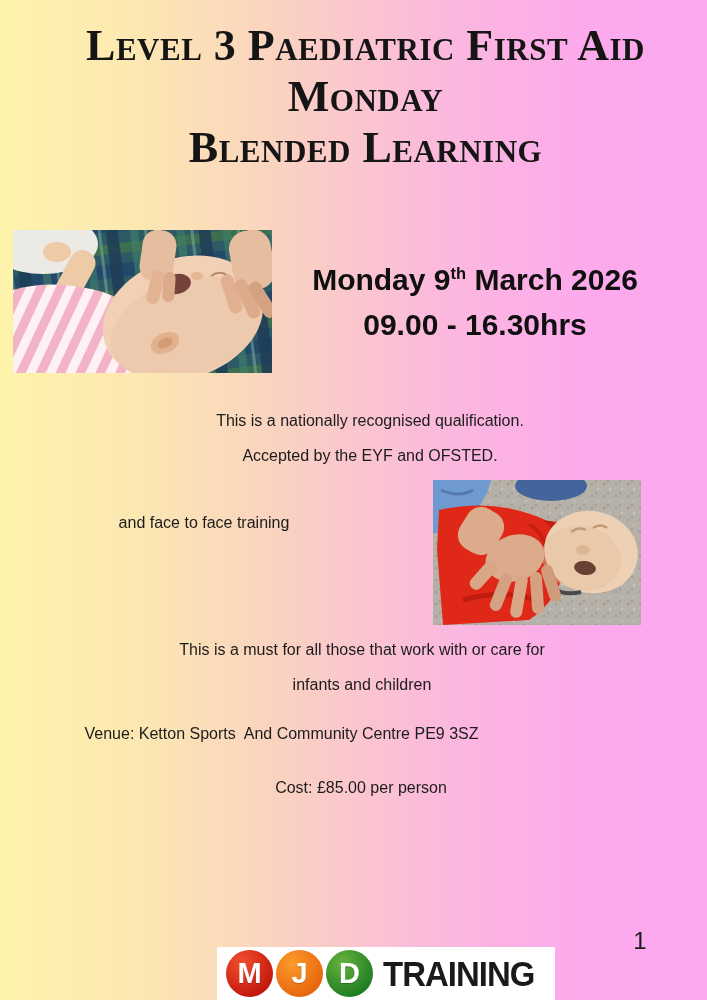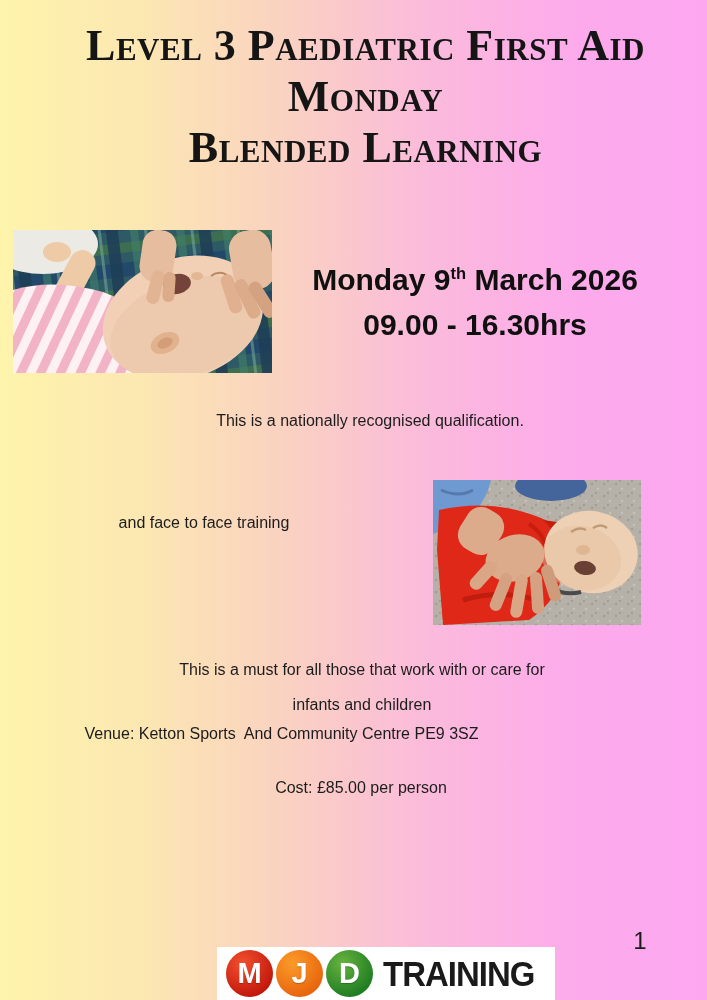--- a/index.html
+++ b/index.html
@@ -17,21 +17,21 @@
   #photo-infant { left:13px; top:230px; }
   #photo-child  { left:433px; top:480px; }
   .date-block {
     position:absolute; left:268px; top:251px; width:414px; text-align:center;
     font-size:30px; font-weight:700; line-height:45px; color:#101010;
   }
   .date-block sup { font-size:0.55em; vertical-align:super; }
   .para { position:absolute; font-size:16px; line-height:35px; text-align:center; color:#1c1c1c; }
   #qualification { left:33px;  top:403px; width:674px; }
   #mixture       { left:28px;  top:505px; width:352px; line-height:36px; }
-  #must          { left:18px;  top:652px; width:688px; }
+  #must          { left:18px;  top:632px; width:688px; }
   #venue         { left:0;     top:716px; width:563px; white-space:pre-wrap; }
   #cost          { left:0;     top:770px; width:722px; }
   #contact       { left:77px;  top:830px; width:630px; line-height:35px; }
   #page-number   { position:absolute; left:618px; top:927px; width:44px; text-align:center; font-size:24px; color:#1b1b1b; }
   .logo-bar {
     position:absolute; left:217px; top:947px; width:338px; height:53px; background:#ffffff;
     display:flex; align-items:center; padding-left:9px; box-sizing:border-box;
   }
   .logo-circle {
     width:47px; height:47px; border-radius:50%; flex:0 0 auto;
@@ -104,20 +104,21 @@
     </g>
   </svg>
 
   <div class="date-block">
     <div><span>Monday 9</span><sup>th</sup><span> March 2026</span></div>
     <div>09.00 - 16.30hrs</div>
   </div>
 
   <div id="qualification" class="para">
     <div>This is a nationally recognised qualification.</div>
+    <div>Accepted by the EYF and OFSTED.</div>
   </div>
 
   <div id="mixture" class="para">
     <div>and face to face training</div>
   </div>
 
   <svg id="photo-child" class="photo" width="208" height="145" viewBox="0 0 208 145" role="img">
     <defs>
       <pattern id="carpet" width="12" height="12" patternUnits="userSpaceOnUse">
         <rect width="12" height="12" fill="#b6b1a8"></rect>

